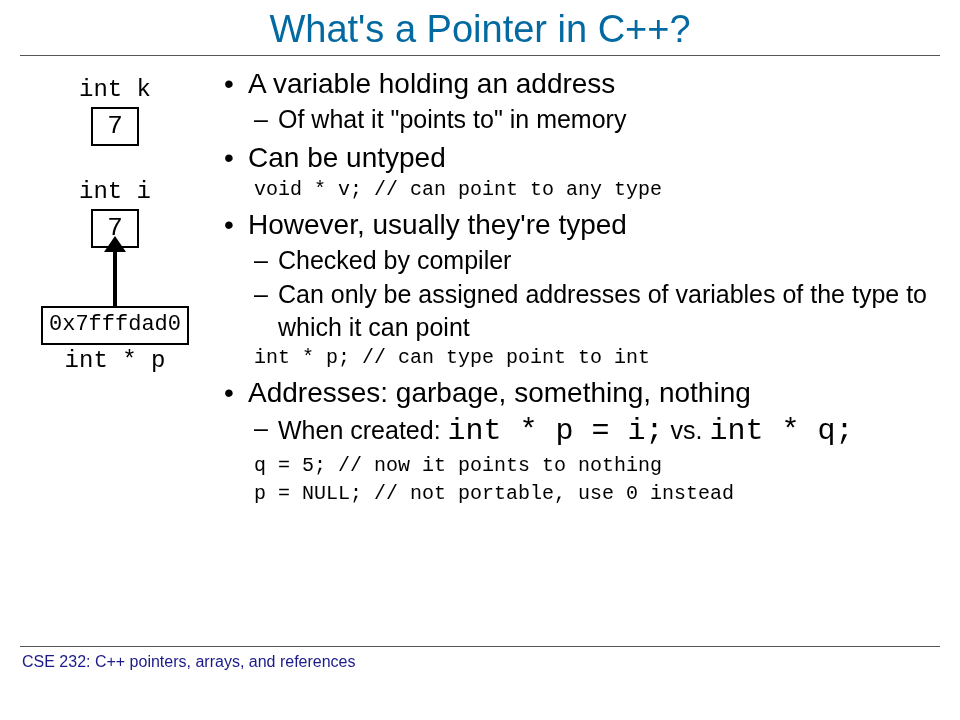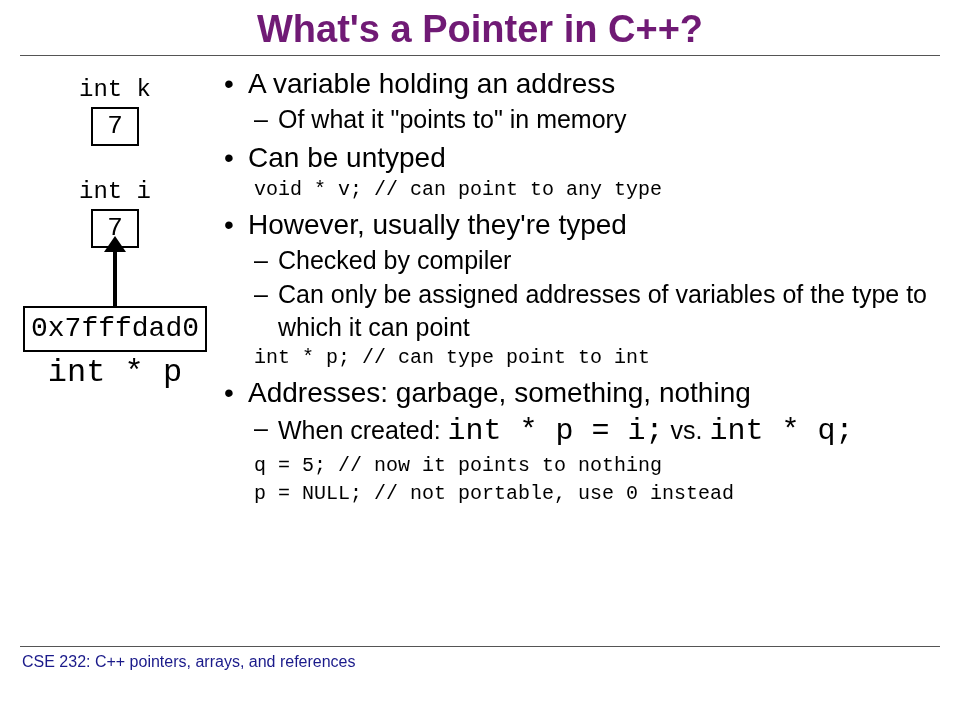--- a/index.html
+++ b/index.html
@@ -8,24 +8,24 @@
     height: 720px;
     background: #fff;
     font-family: Arial, Helvetica, sans-serif;
     color: #000;
     position: relative;
     overflow: hidden;
   }
   .title {
     text-align: center;
     font-size: 38px;
-    color: #701a75;
+    color: #0369a1;
     padding-top: 8px;
     padding-bottom: 4px;
-    font-weight: bold;
+    font-weight: normal;
   }
   .hr-top, .hr-bot {
     border: none;
     border-top: 1px solid #555;
     margin: 0 20px;
   }
   .content {
     display: flex;
     padding: 0 20px;
     height: 590px;
@@ -53,26 +53,26 @@
   }
   .var-box {
     border: 2px solid #000;
     font-family: "Courier New", Courier, monospace;
     font-size: 26px;
     display: inline-block;
     padding: 2px 14px;
     line-height: 1.2;
   }
   .var-box.wide {
-    font-size: 28px;
+    font-size: 22px;
     padding: 4px 6px;
   }
   .ptr-below {
     font-family: "Courier New", Courier, monospace;
-    font-size: 32px;
+    font-size: 24px;
     margin-top: 2px;
   }
   
   .arrow-shaft {
     width: 4px;
     background: #000;
     height: 58px;
     margin: 0 auto;
     position: relative;
   }

